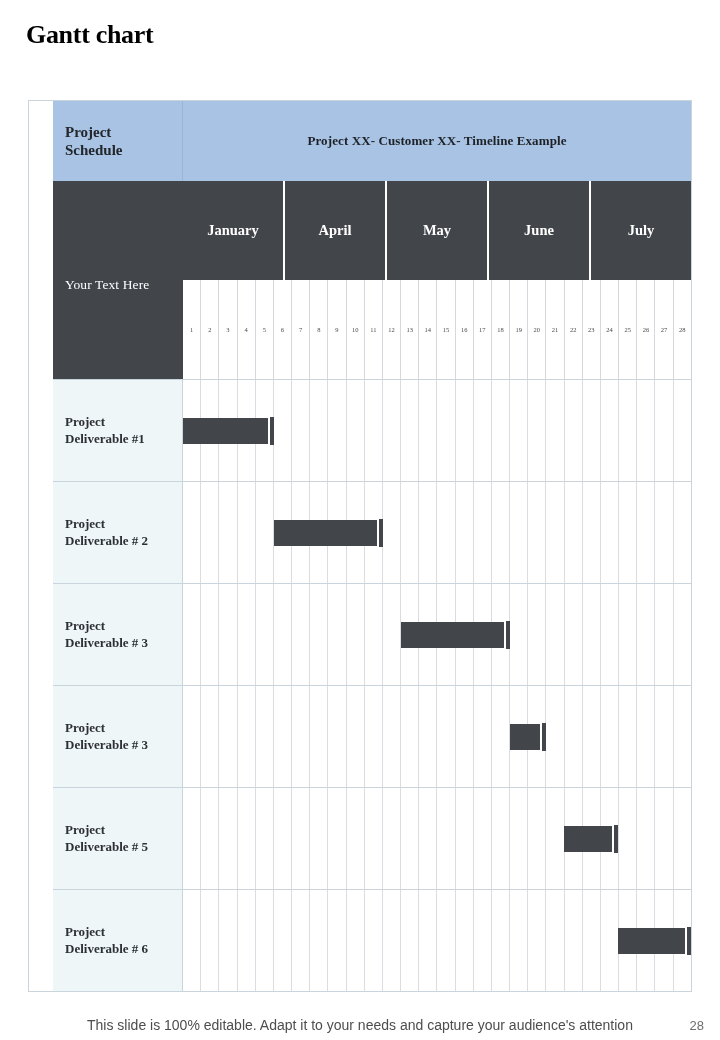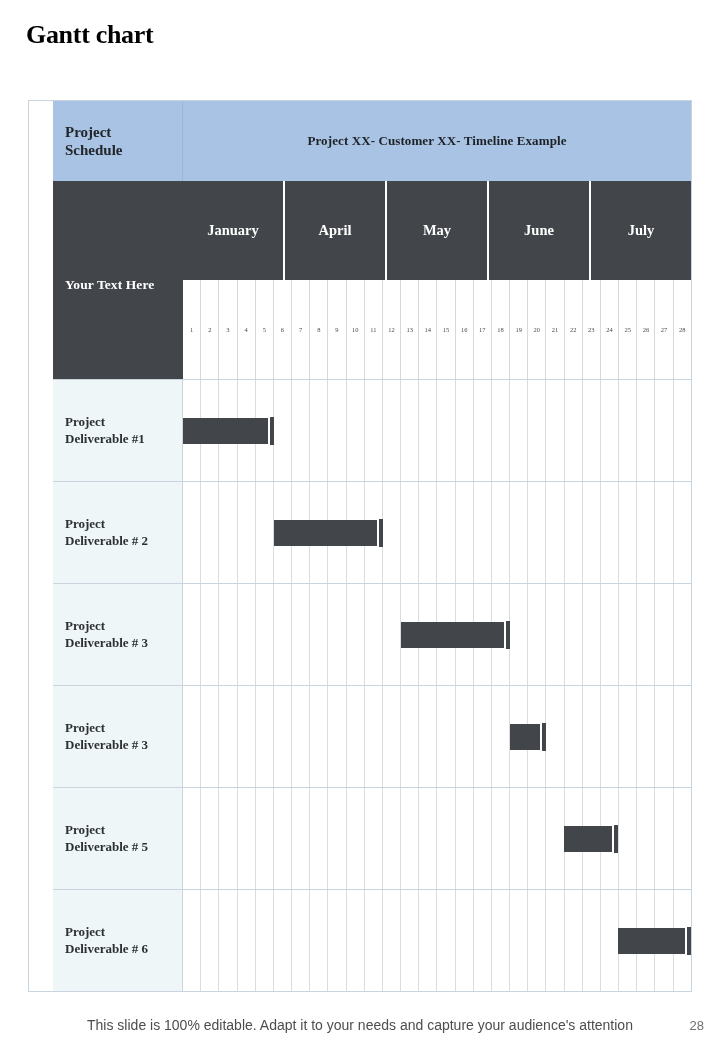--- a/index.html
+++ b/index.html
@@ -95,21 +95,21 @@
   }
   .head-block .label-col {
     background: #42464a;
     position: relative;
   }
   .yourtext {
     position: absolute;
     left: 12px;
     top: 96px;
     color: #ffffff;
-    font-weight: bold;
+    font-weight: normal;
     font-size: 13.5px;
     letter-spacing: 0.1px;
   }
   .head-block .time-col {
     display: flex;
     flex-direction: column;
   }
 
   .months {
     display: flex;

